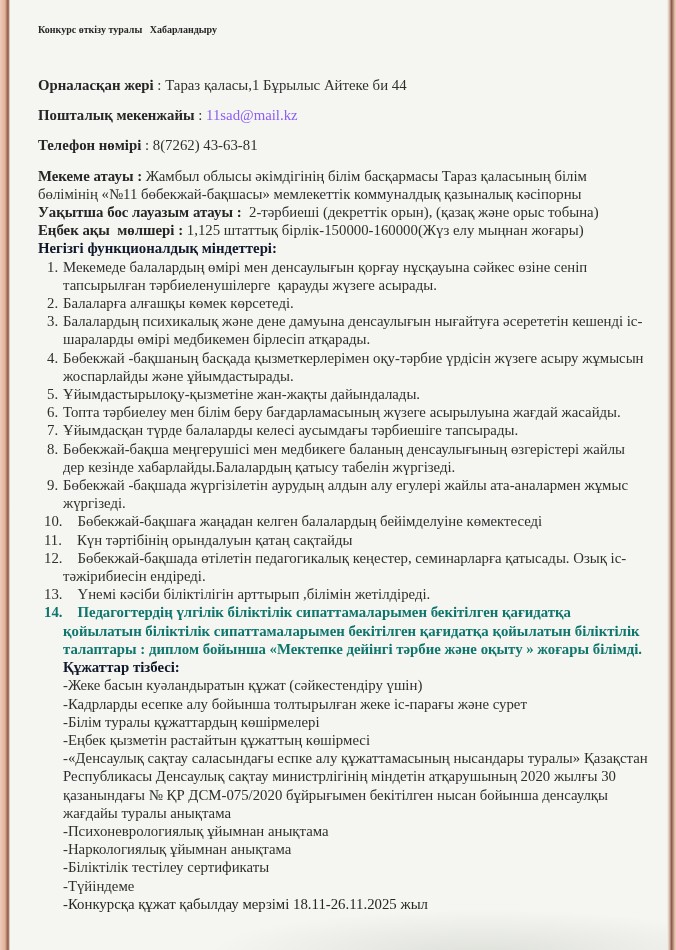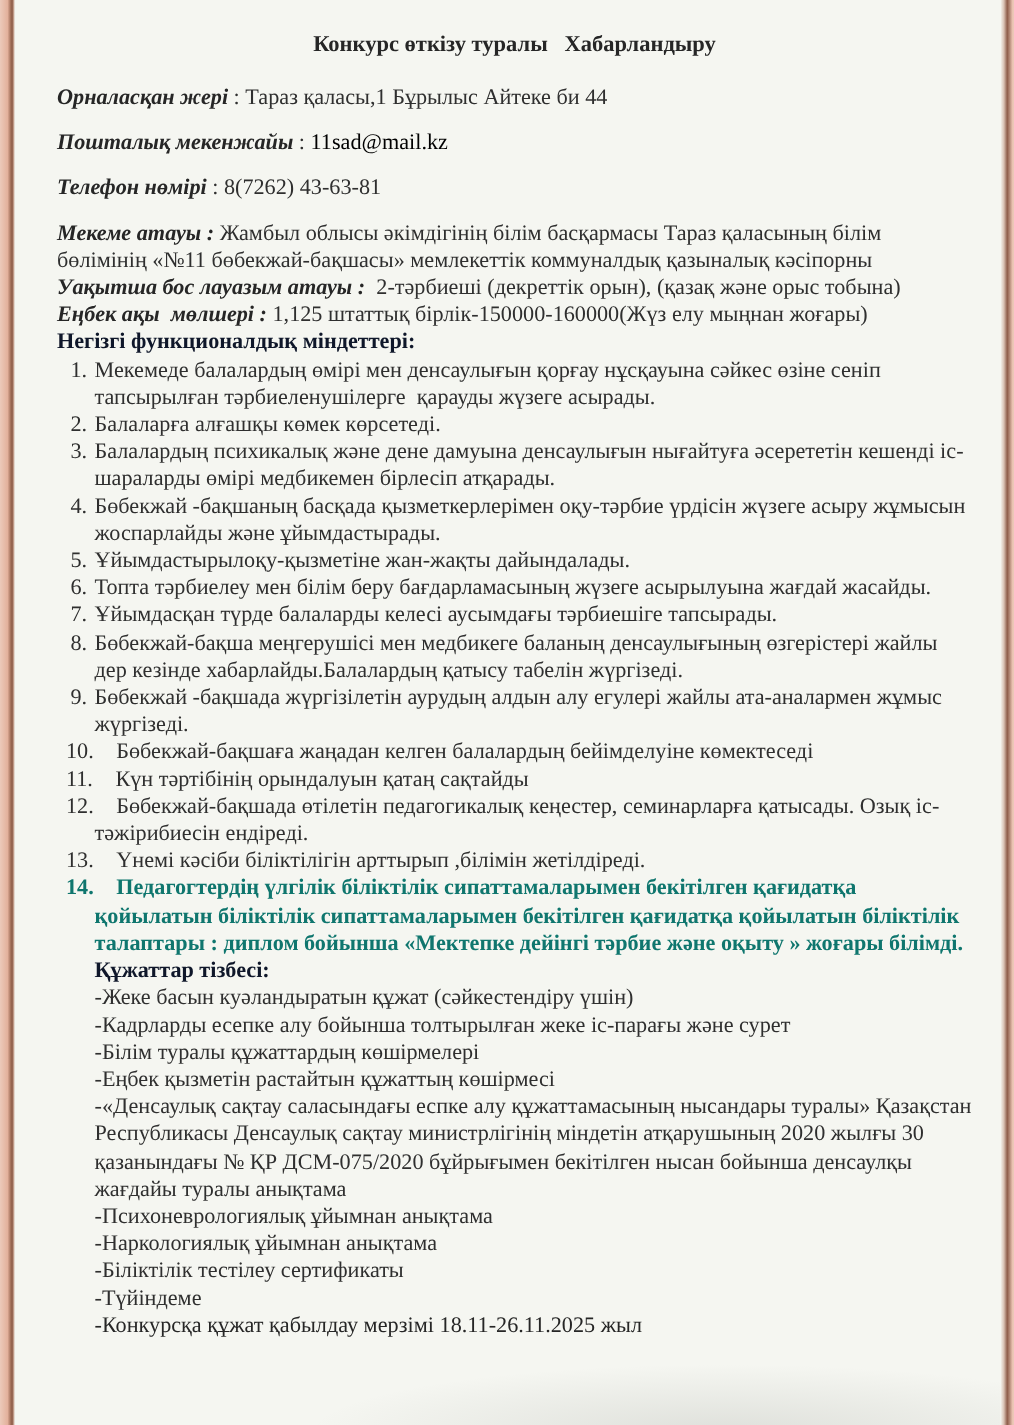--- a/index.html
+++ b/index.html
@@ -25,35 +25,34 @@
   .shadow-bottom{
     position:absolute; left:10px; right:9px; bottom:0; height:46px;
     background:radial-gradient(ellipse 60% 140% at 72% 110%, rgba(120,125,118,0.18), rgba(120,125,118,0) 70%);
     pointer-events:none;
   }
   .content{
     position:relative;
     padding:18px 28px 0 38px;
   }
   .t{ white-space:pre-wrap; }
-  .b{ font-weight:bold; color:#262626;font-style:italic; }
+  .b{ font-weight:bold; color:#262626; }
   .title{
-    text-align:center;
     font-weight:bold;
-    font-size:15px;
+    font-size:10px;
     line-height:20px;
     white-space:pre-wrap;
     color:#262626;
-    margin:2px 0 16px 0;
+    margin:2px 0 36px 0;
   }
   .field{ margin:0 0 12px 0; }
   .para{ margin:0; }
   .org{ margin-top:11px; }
   .heading-line{ margin:0; font-weight:bold; color:#0f172a; white-space:pre-wrap;font-family:Liberation Serif, serif; }
-  .email-link{ color:#000000; text-decoration:none; white-space:pre-wrap; cursor:pointer; }
+  .email-link{ color:#8b5cf6; text-decoration:none; white-space:pre-wrap; cursor:pointer; }
   .duty{
     padding-left:25px;
     text-indent:-25px;
   }
   .duty .duty-num{
     display:inline-block;
     width:25px;
     box-sizing:border-box;
     padding-left:9px;
     text-indent:0;

